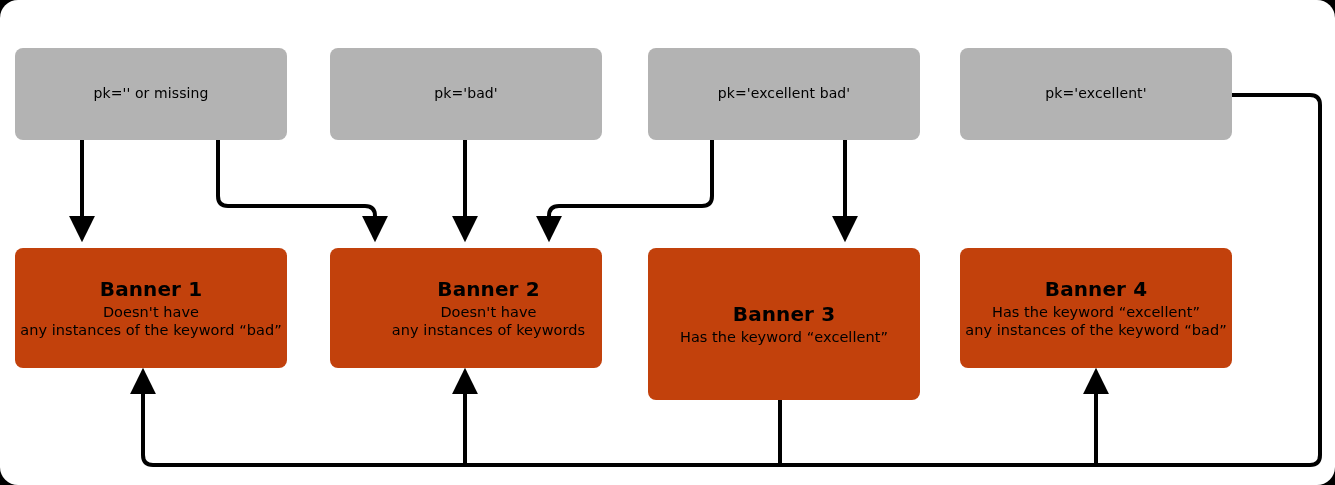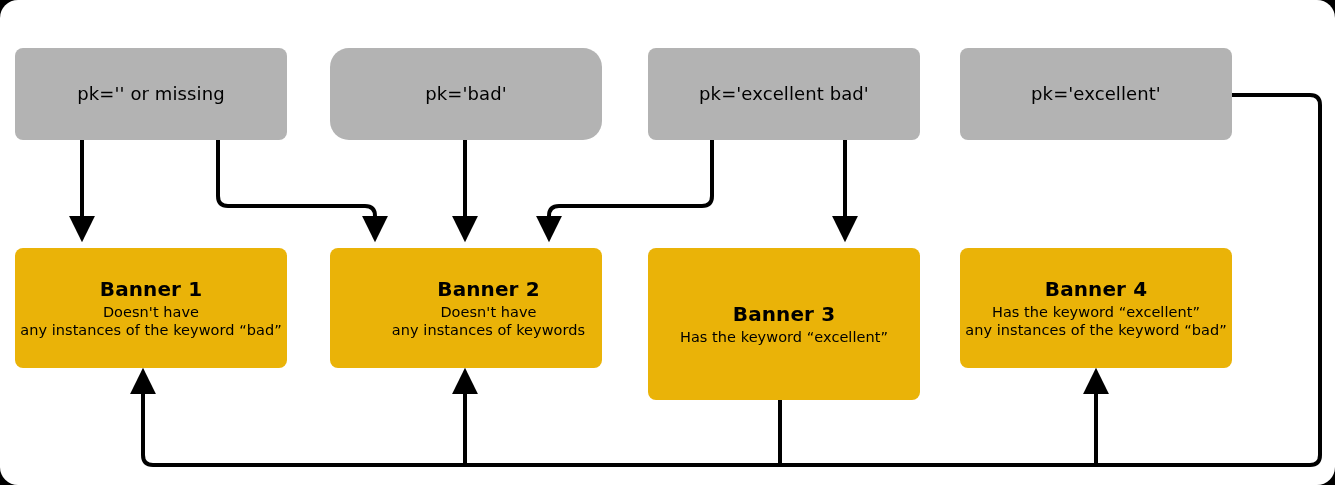--- a/index.html
+++ b/index.html
@@ -32,24 +32,24 @@
     flex-direction: column;
     align-items: center;
     justify-content: center;
     text-align: center;
     color: #000000;
   }
   .node.gray {
     background: #b3b3b3;
   }
   .node.banner {
-    background: #eab308;
+    background: #c2410c;
   }
   .node-title {
-    font-size: 18px;
+    font-size: 14px;
     font-weight: 400;
     line-height: 1.25;
     letter-spacing: 0.1px;
   }
   .banner .node-title {
     font-size: 20px;
     font-weight: 700;
     margin-bottom: 1px;
   }
   .node-sub {
@@ -90,21 +90,21 @@
 
     <path d="M 780 465 Q 780 465 780 455 L 780 372" fill="none" stroke="#000000" stroke-width="4" marker-end="url(#arrow)"></path>
 
     <path d="M 1096 465 Q 1096 465 1096 455 L 1096 372" fill="none" stroke="#000000" stroke-width="4" marker-end="url(#arrow)"></path>
   </svg>
 
   <div class="node gray" style="left:15px; top:48px; width:272px; height:92px;">
     <span class="node-title">pk='' or missing</span>
   </div>
 
-  <div class="node gray" style="left:330px; top:48px; width:272px; height:92px;border-radius:19px;">
+  <div class="node gray" style="left:330px; top:48px; width:272px; height:92px;">
     <span class="node-title">pk='bad'</span>
   </div>
 
   <div class="node gray" style="left:648px; top:48px; width:272px; height:92px;">
     <span class="node-title">pk='excellent bad'</span>
   </div>
 
   <div class="node gray" style="left:960px; top:48px; width:272px; height:92px;">
     <span class="node-title">pk='excellent'</span>
   </div>

